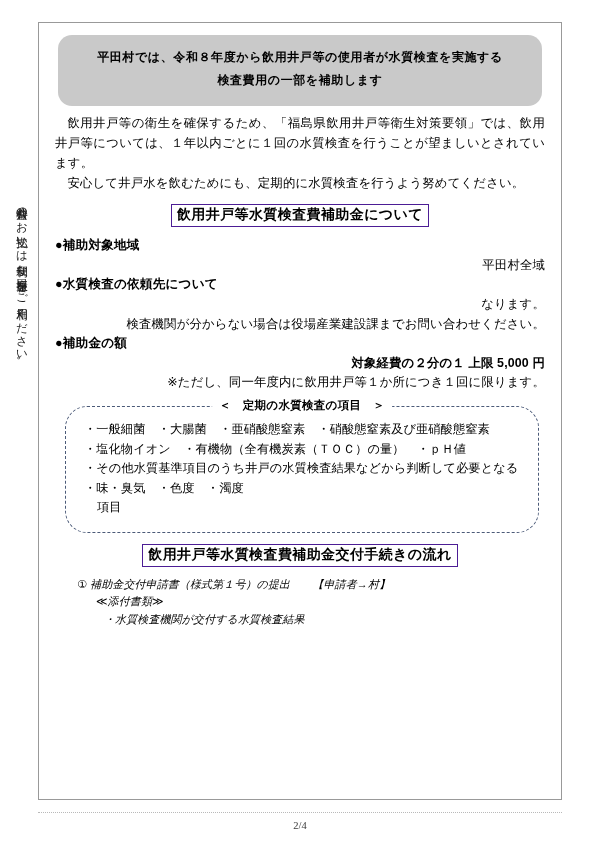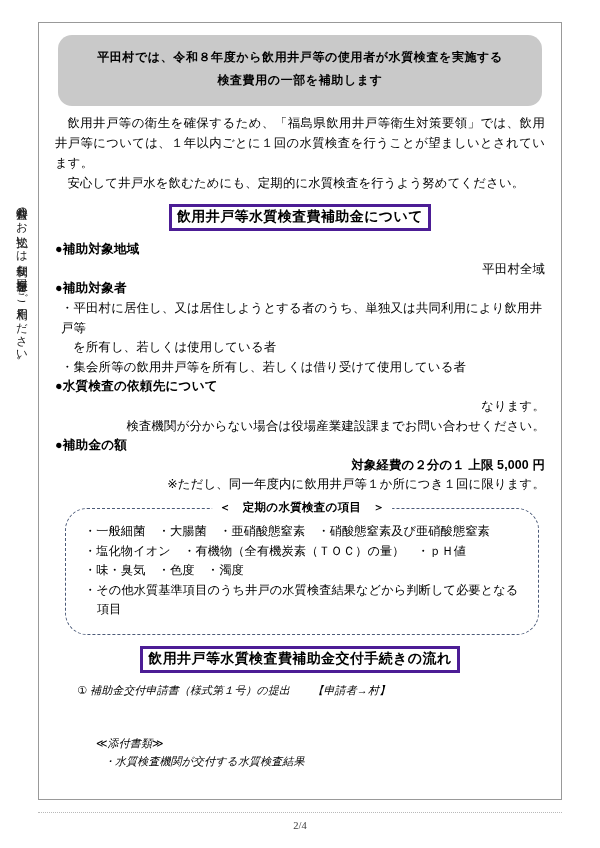--- a/index.html
+++ b/index.html
@@ -84,21 +84,21 @@
   }
   .para.indent { text-indent: 1em; }
 
   
   .section-head {
     text-align: center;
     margin: 11px 0 9px 0;
   }
   .section-head span {
     display: inline-block;
-    border: 3px solid #4c1d95;
+    border: 1px solid #4c1d95;
     padding: 1px 5px 2px 5px;
     font-size: 14px;
     font-weight: bold;
     letter-spacing: 0.4px;
   }
 
   
   .blk { margin: 0 0 0 0; }
   .b-head {
     font-size: 12.6px;
@@ -151,21 +151,21 @@
     margin: 9px 0 0 0;
     padding-left: 22px;
   }
   .flow-item {
     font-size: 11px;
     line-height: 1.62;
     letter-spacing: 0.1px;
     margin: 0;
     font-style: italic;
   }
-  .flow-sub    { padding-left: 19px; margin-top: 36px; }
+  .flow-sub    { padding-left: 19px; }
   .flow-subsub { padding-left: 27px; }
 
   
   .page-num-wrap {
     position: absolute;
     left: 38px;
     top: 812px;
     width: 524px;
     text-align: center;
   }
@@ -199,45 +199,39 @@
 
     <div class="section-head">
       <span>飲用井戸等水質検査費補助金について</span>
     </div>
 
     <div class="blk">
       <p class="b-head">●補助対象地域</p>
       <p class="b-body lv1">平田村全域</p>
     </div>
 
-    <div class="blk">
-      <p class="b-head">●補助対象者</p>
-      <p class="b-body lv-dot">・平田村に居住し、又は居住しようとする者のうち、単独又は共同利用により飲用井戸等</p>
-      <p class="b-body lv-dot-cont">を所有し、若しくは使用している者</p>
-      <p class="b-body lv-dot">・集会所等の飲用井戸等を所有し、若しくは借り受けて使用している者</p>
-    </div>
 
     <div class="blk">
       <p class="b-head">●水質検査の依頼先について</p>
       <p class="b-body lv1">なります。</p>
       <p class="b-body lv1">検査機関が分からない場合は役場産業建設課までお問い合わせください。</p>
     </div>
 
     <div class="blk">
       <p class="b-head">●補助金の額</p>
       <p class="b-body lv1 bold-amt">対象経費の２分の１ 上限 5,000 円</p>
       <p class="b-body lv1">※ただし、同一年度内に飲用井戸等１か所につき１回に限ります。</p>
     </div>
 
     <div class="dashbox">
       <div class="dashbox-title">＜　定期の水質検査の項目　＞</div>
       <p class="dash-item">・一般細菌　・大腸菌　・亜硝酸態窒素　・硝酸態窒素及び亜硝酸態窒素</p>
       <p class="dash-item">・塩化物イオン　・有機物（全有機炭素（ＴＯＣ）の量）　・ｐＨ値</p>
+      <p class="dash-item">・その他水質基準項目のうち井戸の水質検査結果などから判断して必要となる</p>
       <p class="dash-item">・味・臭気　・色度　・濁度</p>
-      <p class="dash-item">・その他水質基準項目のうち井戸の水質検査結果などから判断して必要となる</p>
       <p class="dash-item cont">項目</p>
     </div>
 
     <div class="section-head">
       <span>飲用井戸等水質検査費補助金交付手続きの流れ</span>
     </div>
 
     <div class="flow">
       <p class="flow-item">① 補助金交付申請書（様式第１号）の提出　　【申請者→村】</p>
       <p class="flow-item flow-sub">≪添付書類≫</p>

